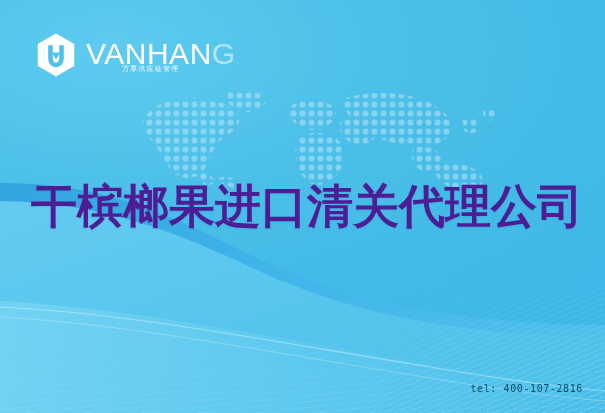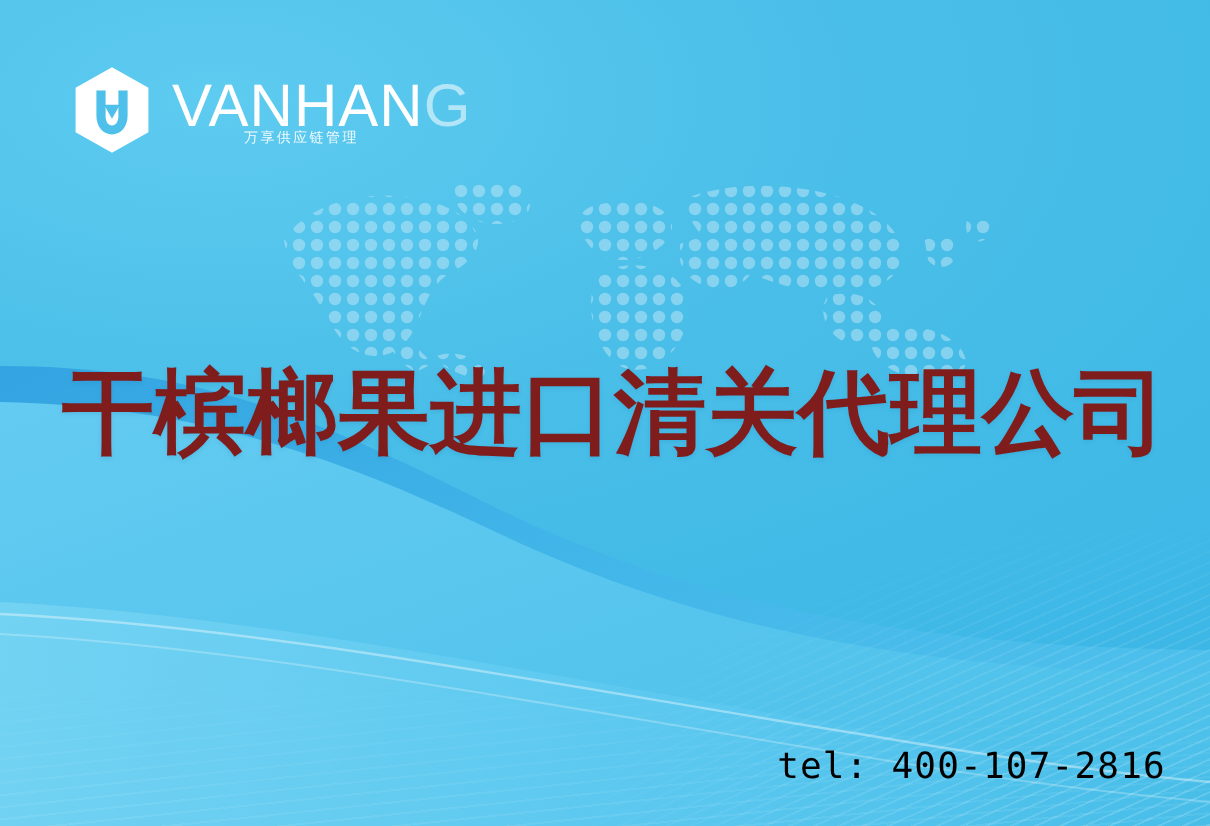--- a/index.html
+++ b/index.html
@@ -127,36 +127,36 @@
 
   
   .headline {
     position: absolute;
     left: 31px;
     top: 178px;
     width: 548px;
     font-size: 46px;
     line-height: 56px;
     font-weight: 700;
-    color: #7f1d1d;
+    color: #4c1d95;
     letter-spacing: 0px;
     white-space: nowrap;
     font-family: "DejaVu Sans", "Liberation Sans", sans-serif;
     text-shadow: 0 1px 2px rgba(30,120,170,0.18);
   }
 
   
   .tel {
     position: absolute;
     right: 22px;
     bottom: 19px;
     font-family: "DejaVu Sans Mono", "Liberation Mono", monospace;
-    font-size: 18px;
+    font-size: 10px;
     letter-spacing: 0.6px;
-    color: #000000;
+    color: #0c4a6e;
     white-space: nowrap;
   }
 </style>
 </head>
 <body>
 
 <div id="banner">
 
   <div class="bg-base"></div>
 

